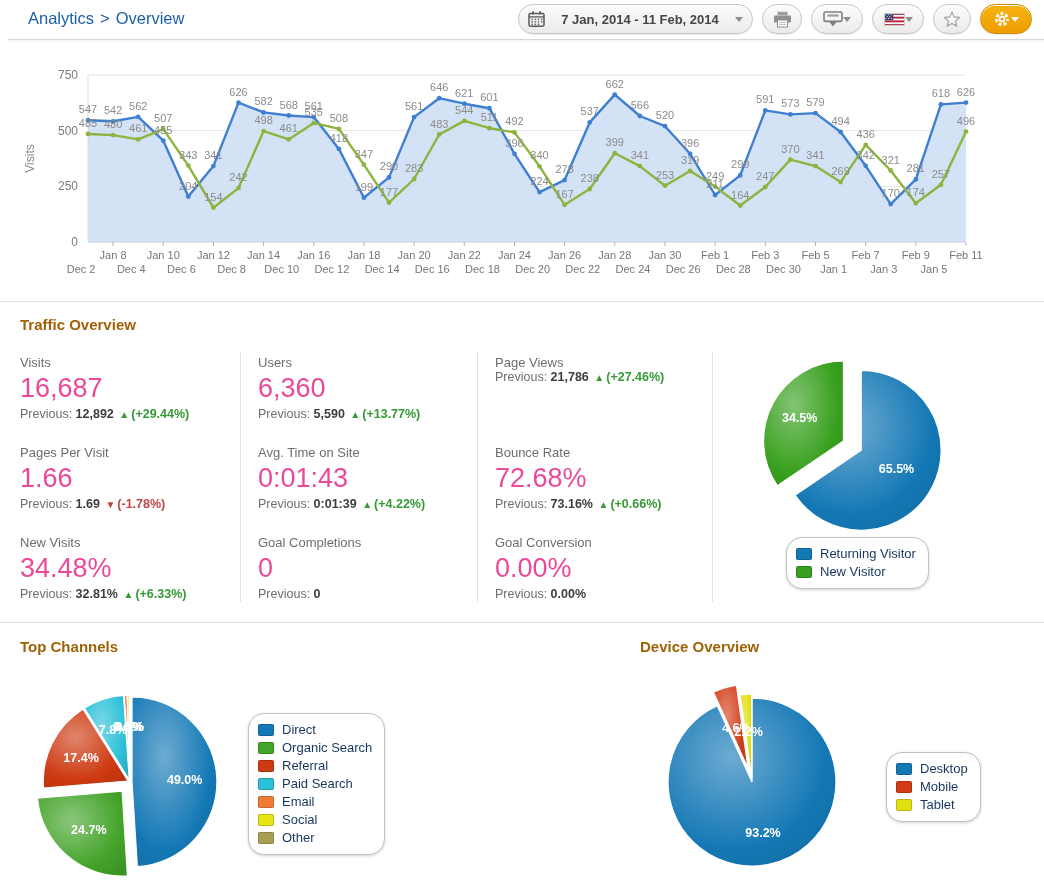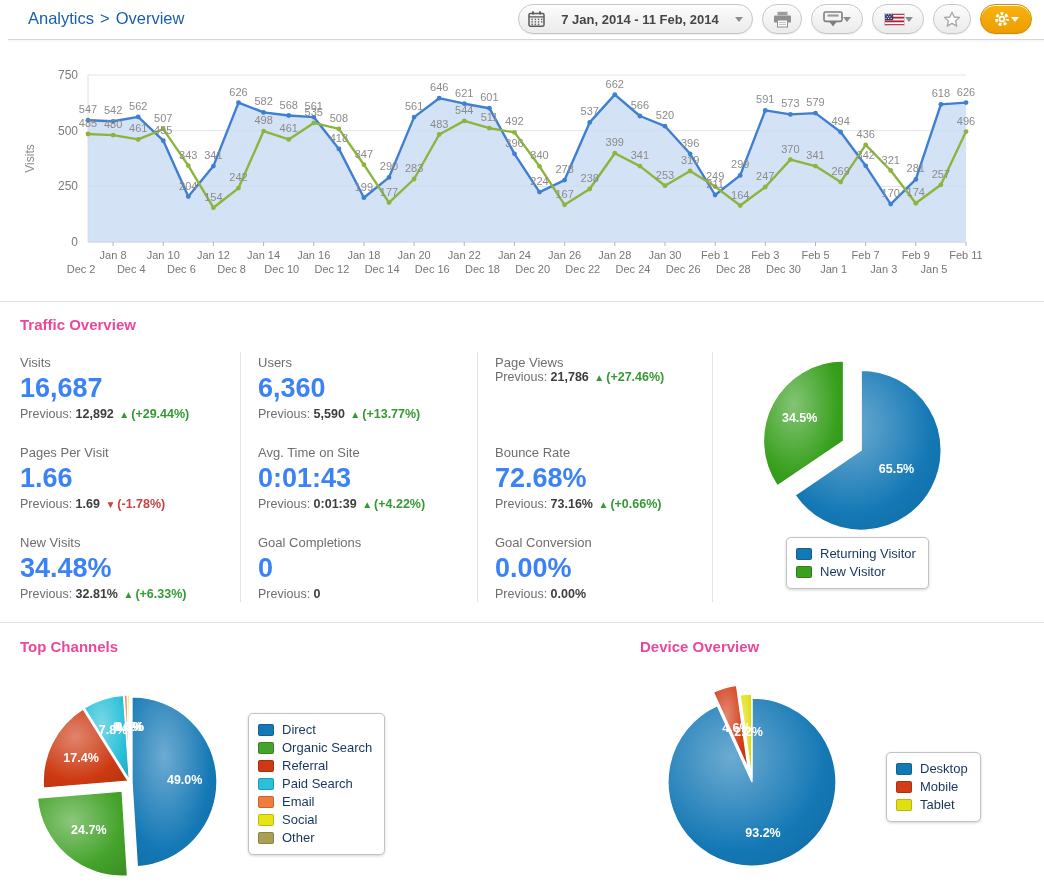--- a/index.html
+++ b/index.html
@@ -24,39 +24,39 @@
            border-top:5px solid #8d8d8d; }
   .caret.white { border-top-color:#fff; }
   .btn.gear { background:linear-gradient(#f7b30f,#ee9d00); border-color:#d08c00; width:52px; }
 
   
   .linechart-wrap { position:absolute; left:0; top:56px; width:1044px; height:226px; }
   svg text { font-family:"Liberation Sans", sans-serif; }
 
   .rule { position:absolute; left:0; width:1044px; height:1px; background:#e2e2e2; }
 
-  .h2 { position:absolute; font-size:15px; font-weight:bold; color:#ec4899; }
+  .h2 { position:absolute; font-size:15px; font-weight:bold; color:#a16207; }
 
   
   .metrics { position:absolute; left:20px; top:348px; display:grid;
              grid-template-columns:220px 237px 217px; grid-auto-rows:90px; }
   .metric { padding-top:7px; }
   .metrics .metric:nth-child(3n+2), .metrics .metric:nth-child(3n+3) { padding-left:18px; }
   .m-label { font-size:13px; color:#6e6e6e; }
-  .m-value { font-size:27px; font-weight:700; color:#3b82f6; margin:3px 0 3px; }
+  .m-value { font-size:27px; font-weight:400; color:#ec4899; margin:3px 0 3px; }
   .m-prev  { font-size:12.5px; color:#6e6e6e; }
   .m-prev b { color:#3d3d3d; }
   .arr { font-size:10px; margin:0 2px; }
   .chg { font-weight:bold;margin-top:18px; }
   .up   { color:#359a35; }
   .down { color:#c04543; }
   .vline { position:absolute; top:352px; height:250px; width:1px; background:#e3e3e3; }
 
   
-  .legend { position:absolute; background:#fff; border:1px solid #c2c2c2; border-radius:5px;
+  .legend { position:absolute; background:#fff; border:1px solid #c2c2c2; border-radius:16px;
             box-shadow:0 1px 3px rgba(0,0,0,0.18); padding:7px 12px 7px 9px; }
   .legend .row { display:flex; align-items:center; line-height:18px; font-size:13px; color:#17365d; white-space:nowrap; }
   .swatch { display:inline-block; width:16px; height:12px; border-radius:2px; margin-right:8px;
             border:1px solid rgba(0,0,0,0.18); flex:0 0 auto; }
 
   .pie-wrap { position:absolute; }
 </style>
 </head>
 <body>
 

